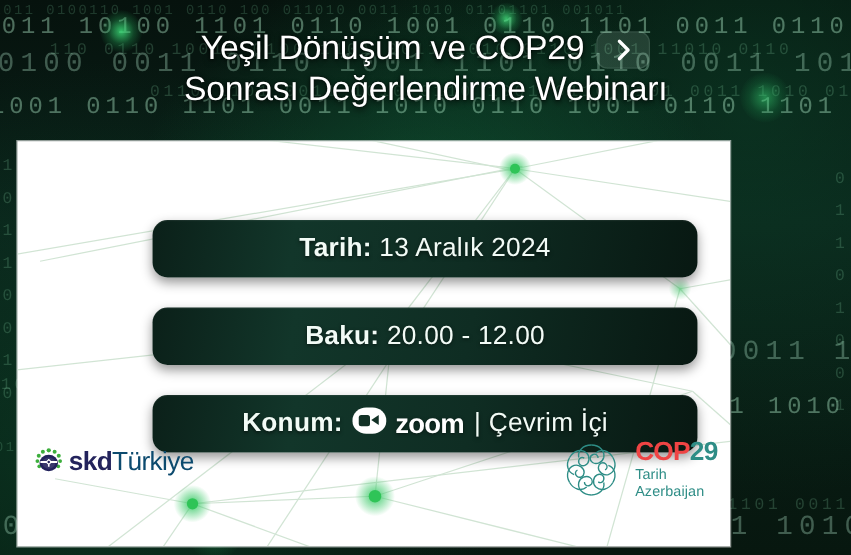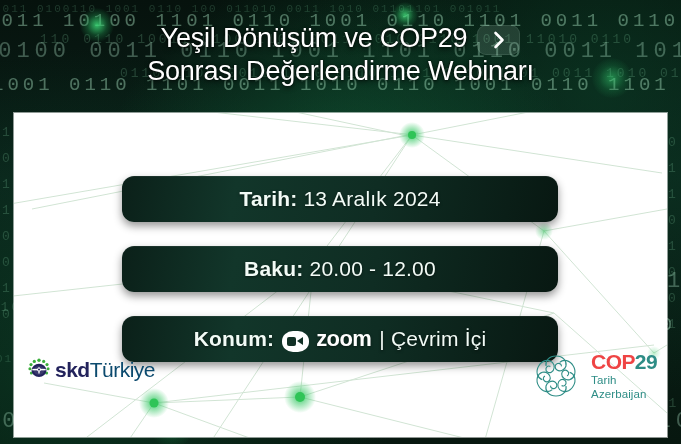--- a/index.html
+++ b/index.html
@@ -63,21 +63,21 @@
     width:43px;height:30px;border-radius:9px;
     background:rgba(225,255,240,.13);
     box-shadow:inset 0 0 0 1px rgba(220,255,235,.10);
     color:#fff;font-size:20px;font-weight:bold;
     text-shadow:0 1px 3px rgba(0,0,0,.6);
     position:relative;top:1px;
   }
 
   
   .card{
-    position:absolute;left:14px;top:113px;width:653px;height:324px;
+    position:absolute;left:14px;top:113px;width:570px;height:324px;
     background:#ffffff;
     z-index:4;
     overflow:hidden;
     box-shadow:0 0 0 1px rgba(255,255,255,.55);
   }
   .net{position:absolute;inset:0;}
 
   
   .pills{position:absolute;left:0;top:0;width:653px;height:324px;z-index:5;}
   .pill{
@@ -92,21 +92,21 @@
   }
   .pill-txt{font-size:21px;letter-spacing:.2px;text-shadow:0 1px 3px rgba(0,0,0,.55);}
   .pill-lbl{font-weight:bold;}
   .pill-val{font-weight:normal;}
 
   #pill-date{left:108px;top:63px;width:436px;}
   #pill-time{left:108px;top:133px;width:436px;}
   #pill-loc {left:108px;top:203px;width:436px;}
 
   .loc-inner{display:flex;align-items:center;gap:8px;}
-  .zoom-lock{display:flex;align-items:flex-end;gap:7px;}
+  .zoom-lock{display:flex;align-items:flex-start;gap:7px;}
   .zoom-mark{
     width:27px;height:21px;border-radius:11px/10px;background:#ffffff;
     position:relative;flex:0 0 auto;
   }
   .zoom-mark::before{
     content:"";position:absolute;left:5px;top:6px;width:9px;height:9px;border-radius:2px;
     background:#123126;
   }
   .zoom-mark::after{
     content:"";position:absolute;left:15px;top:6px;width:0;height:0;

